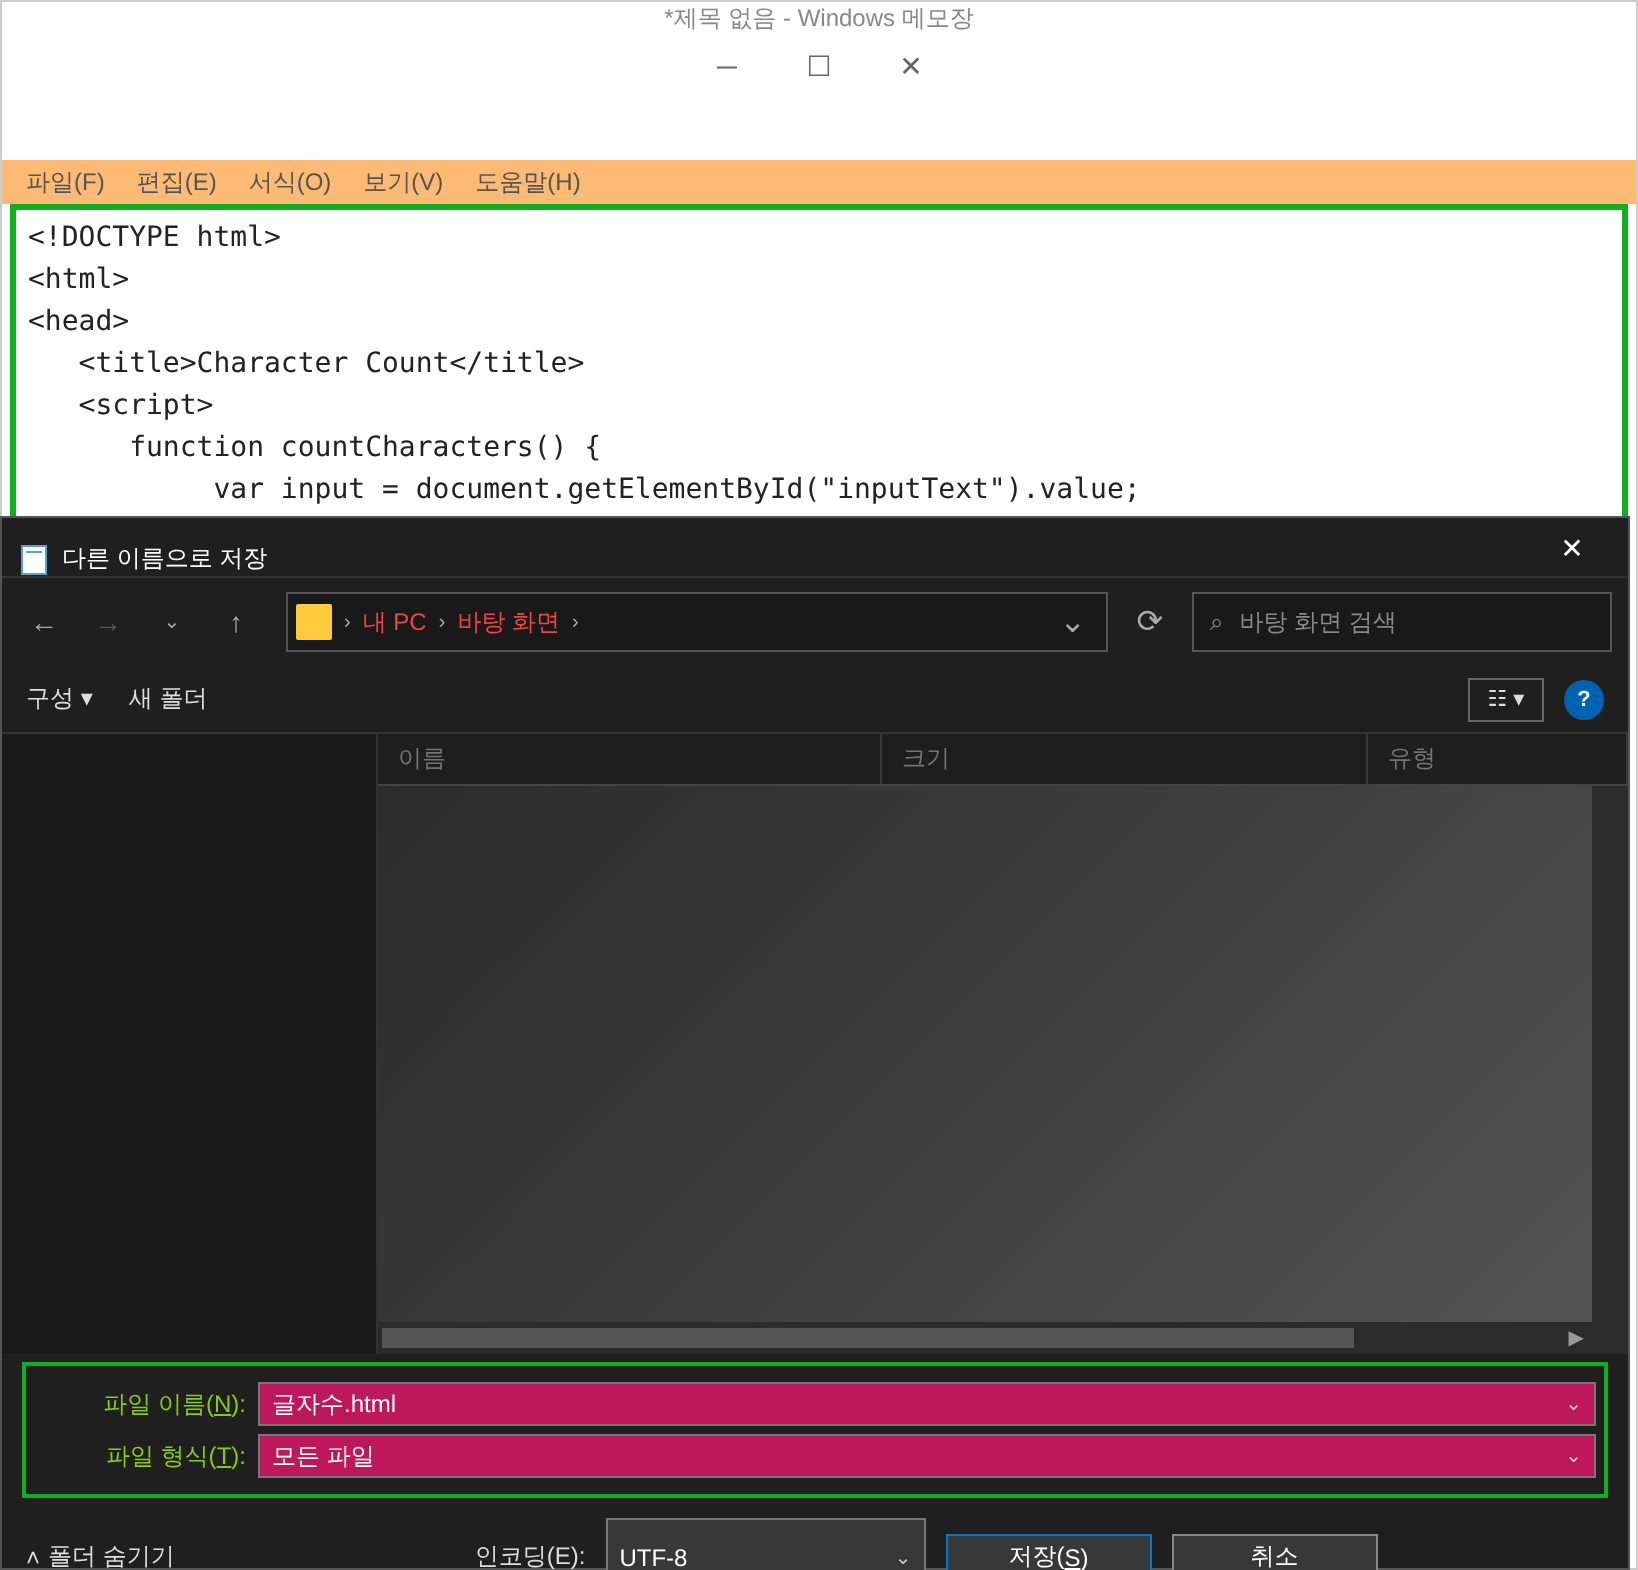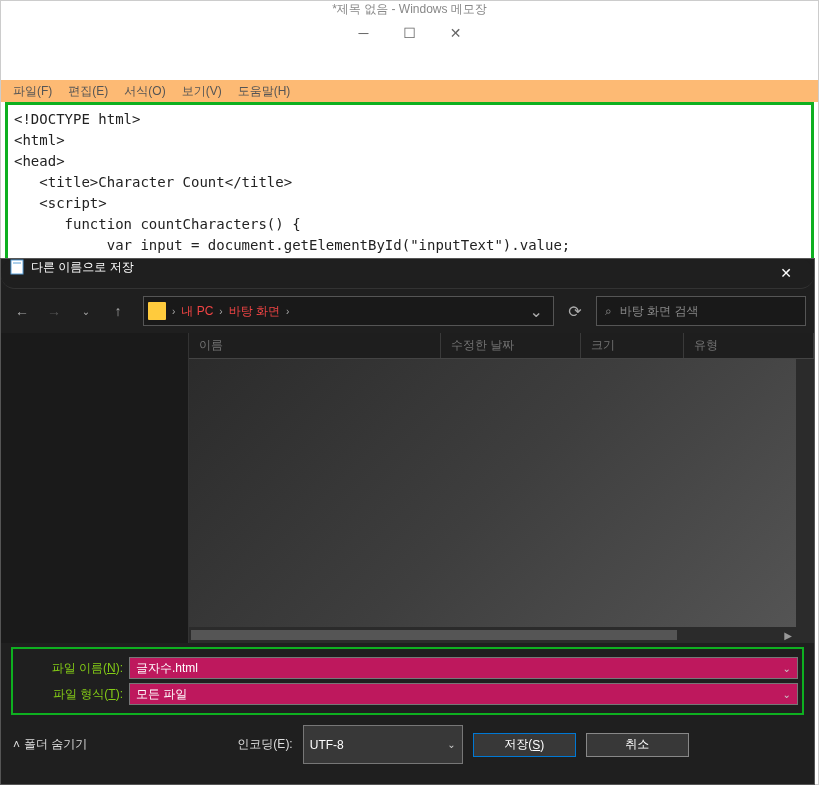--- a/index.html
+++ b/index.html
@@ -11,21 +11,21 @@
 .np-titlebar .np-icon { width: 16px; height: 16px; margin-right: 6px; }
 .np-titlebar .np-title { flex: 1; }
 .np-controls { display: flex; gap: 0; }
 .np-controls .ctl { width: 46px; height: 30px; display: flex; align-items: center; justify-content: center; color: #666; font-size: 14px; }
 .np-menu { height: 22px; display: flex; align-items: flex-end; padding: 0 6px; background: #fdba74; font-size: 12px; color: #555; gap: 4px; margin-top: 47px; }
 .np-menu span { padding: 2px 6px; }
 .np-content { border: 3px solid #0eb020; margin: 0 4px; padding: 4px 6px; height: 202px; font-family: "Malgun Gothic", Consolas, monospace; font-size: 14px; line-height: 21px; color: #222; white-space: pre; overflow: hidden; }
 
 
 .savedlg { position: absolute; top: 258px; left: 0; width: 815px; height: 527px; background: #1f1f1f; color: #ccc; border: 1px solid #555; }
-.sd-titlebar { height: 30px; display: flex; align-items: flex-start; padding: 0 8px; background: #1f1f1f; border-bottom: 1px solid #333; border-radius: 14px; }
+.sd-titlebar { height: 30px; display: flex; align-items: flex-end; padding: 0 8px; background: #1f1f1f; border-bottom: 1px solid #333; }
 .sd-titlebar .sd-icon { width: 16px; height: 16px; margin-right: 6px; }
 .sd-titlebar .sd-title { flex: 1; font-size: 12px; color: #fff; }
 .sd-close { width: 40px; height: 28px; display: flex; align-items: center; justify-content: center; color: #fff; font-size: 14px; }
 
 .sd-nav { height: 44px; display: flex; align-items: center; padding: 0 8px; gap: 6px; }
 .sd-arrow { width: 26px; height: 26px; display: flex; align-items: center; justify-content: center; color: #aaa; font-size: 14px; }
 .sd-updir { margin-right: 6px; }
 .sd-addr { flex: 1; height: 30px; border: 1px solid #555; background: #191919; display: flex; align-items: center; padding: 0 4px; gap: 6px; }
 .sd-addr .folder-glyph { width: 18px; height: 18px; background: #ffcb3d; display: inline-block; border-radius: 1px; }
 .sd-addr .crumb { font-size: 12px; color: #ef4444; }
@@ -128,27 +128,34 @@
       <span class="chev">›</span>
       <span class="dropdown">⌄</span>
     </div>
     <div class="sd-refresh">⟳</div>
     <div class="sd-search">
       <span>⌕</span>
       <span>바탕 화면 검색</span>
     </div>
   </div>
 
+  <div class="sd-toolbar">
+    <span class="tb-item">구성 ▾</span>
+    <span class="tb-item">새 폴더</span>
+    <div class="tb-right">
+      <div class="sd-view">☷ ▾</div>
+      <div class="sd-help">?</div>
+    </div>
+  </div>
 
   <div class="sd-body">
     <div class="sd-tree"></div>
     <div class="sd-list">
       <div class="sd-headers">
         <div class="col" style="width:252px">이름</div>
-        <div class="col" style="width:140px">수정한 날짜</div>
         <div class="col" style="flex:1">크기</div>
         <div class="col" style="width:130px">유형</div>
       </div>
       <div class="sd-scroll-y"></div>
       <div class="sd-scroll-x">
         <div class="thumb"></div>
         <div class="scr-arrow">▶</div>
       </div>
     </div>
   </div>

